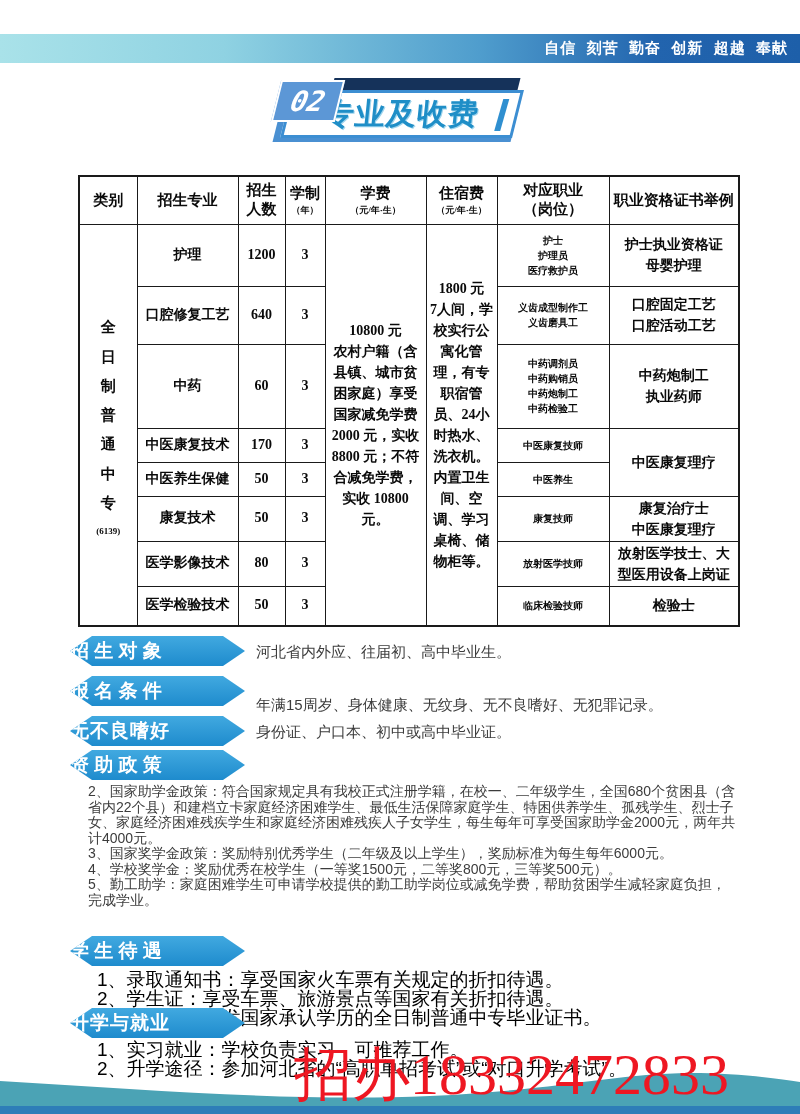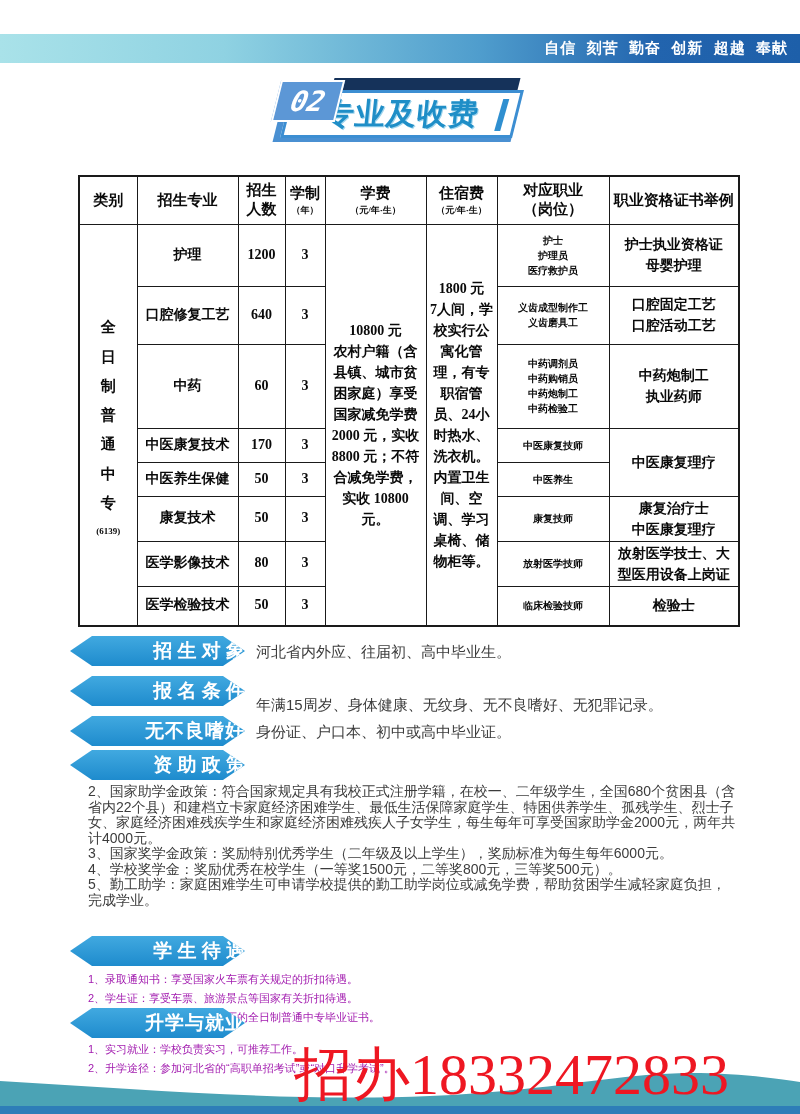--- a/index.html
+++ b/index.html
@@ -44,26 +44,26 @@
   .cat-code{font-size:9px;margin-top:8px;}
   td.fee,td.dorm{vertical-align:middle;text-align:left;font-size:14px;line-height:1.5;padding:2px 5px;}
   .fee-line1,.dorm-line1{text-align:center;}
   td.jobs{font-size:10px;line-height:1.5;}
   td.cert{font-size:14px;line-height:1.5;}
 
   
   .badge{position:absolute;left:70px;width:175px;height:30px;
     background:linear-gradient(180deg,#41a9e0,#1e8bcd);
     clip-path:polygon(0 50%,22px 0,calc(100% - 22px) 0,100% 50%,calc(100% - 22px) 100%,22px 100%);
-    color:#ffffff;font-size:19px;font-weight:bold;display:flex;align-items:center;justify-content:flex-end;
+    color:#ffffff;font-size:19px;font-weight:bold;display:flex;align-items:center;justify-content:flex-start;
     white-space:pre;}
   .sec-text{position:absolute;left:256px;width:480px;font-size:15px;color:#3c3c3c;}
   .para-block{position:absolute;left:88px;width:648px;font-size:14px;line-height:15.5px;color:#3c3c3c;}
   .para-block p{margin:0;}
-  .item-block{position:absolute;left:88px;width:648px;font-size:11px;line-height:19px;color:#a21caf;}
+  .item-block{position:absolute;left:97px;width:648px;font-size:19px;line-height:19px;color:#000000;}
   .item-block p{margin:0;}
 
   
   .wave{position:absolute;left:0;bottom:0;width:800px;height:84px;}
   .footer-strip{position:absolute;left:0;bottom:0;width:800px;height:8px;background:#2e7db8;}
   .hotline{position:absolute;left:294px;top:1046px;font-size:58px;line-height:1;color:#ee1722;
     font-weight:500;white-space:nowrap;z-index:5;letter-spacing:0px;font-family:Liberation Serif, serif;}
 </style>
 </head>
 <body>

